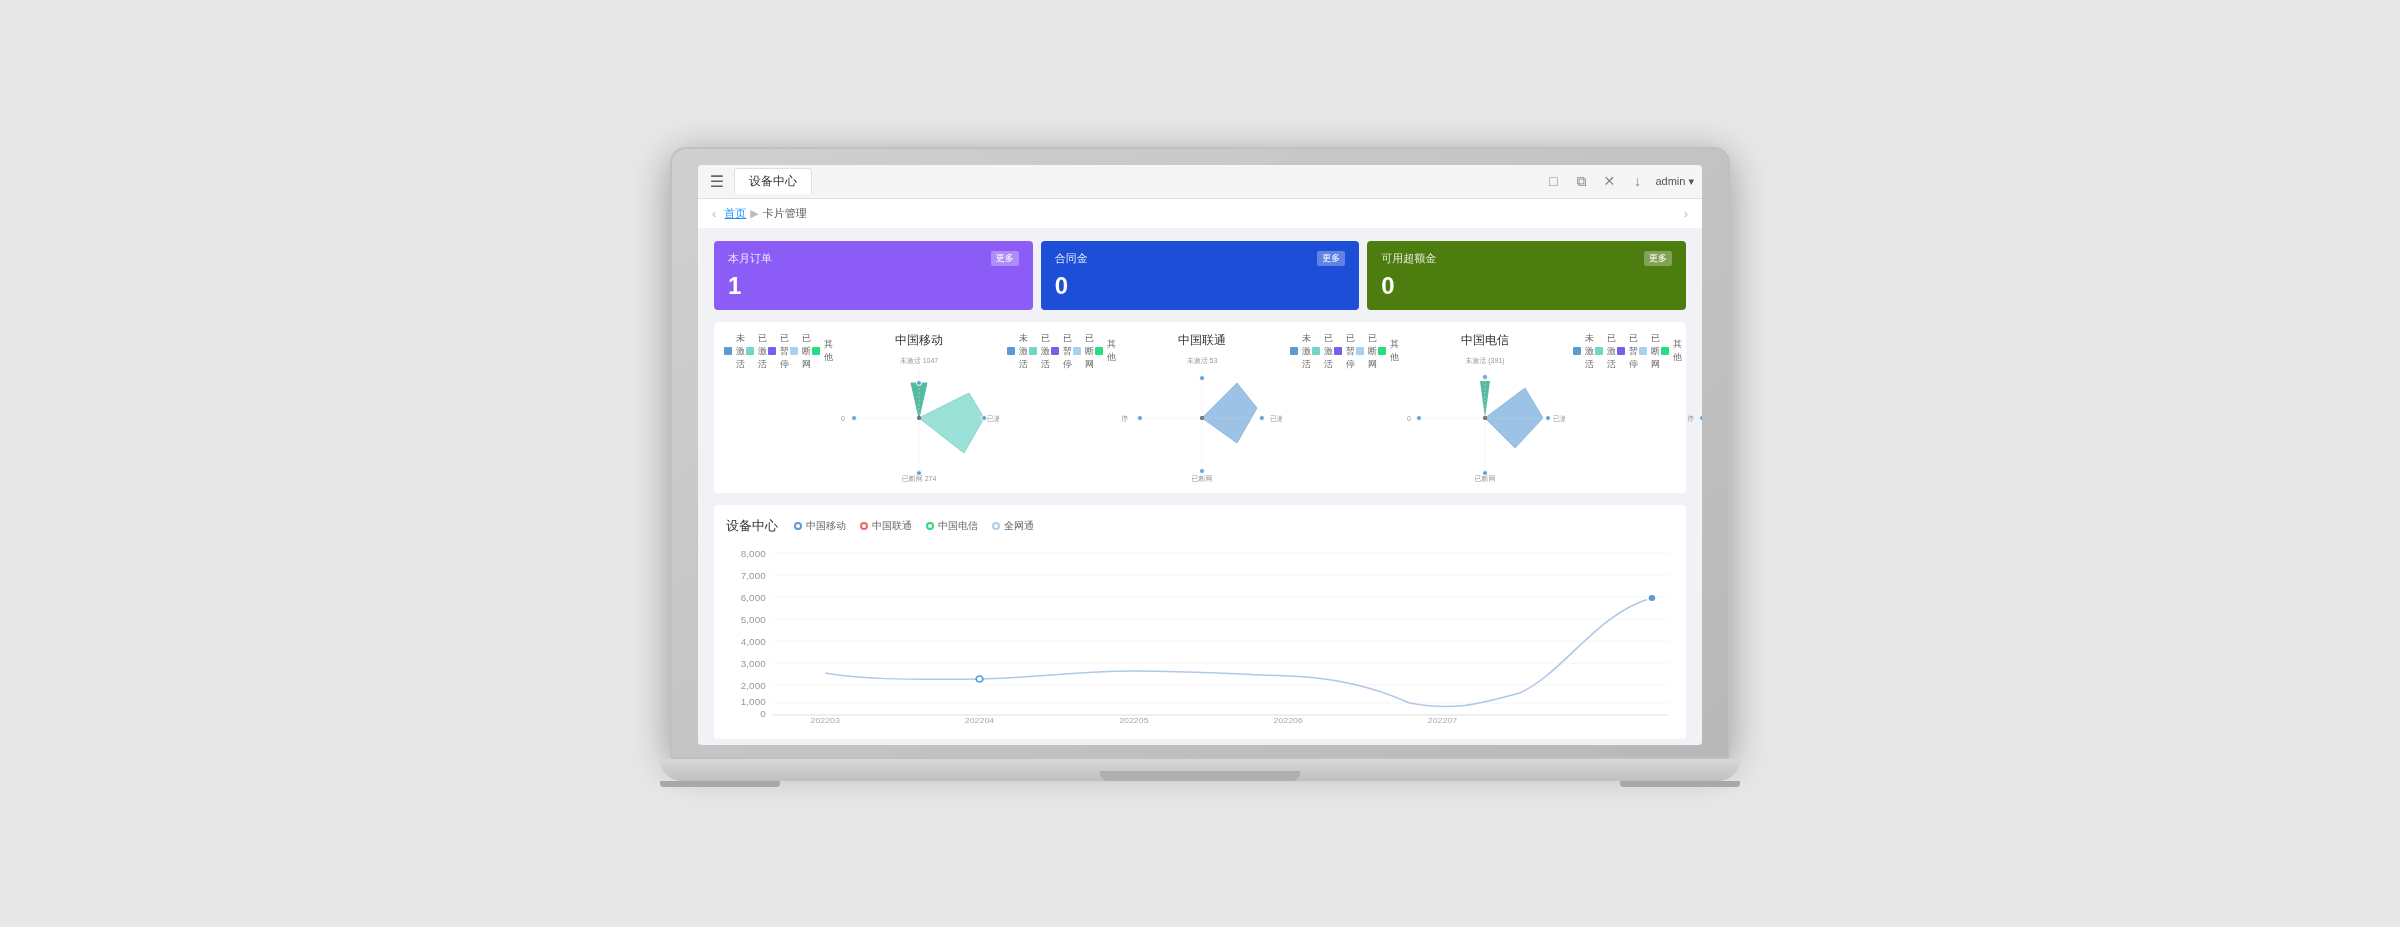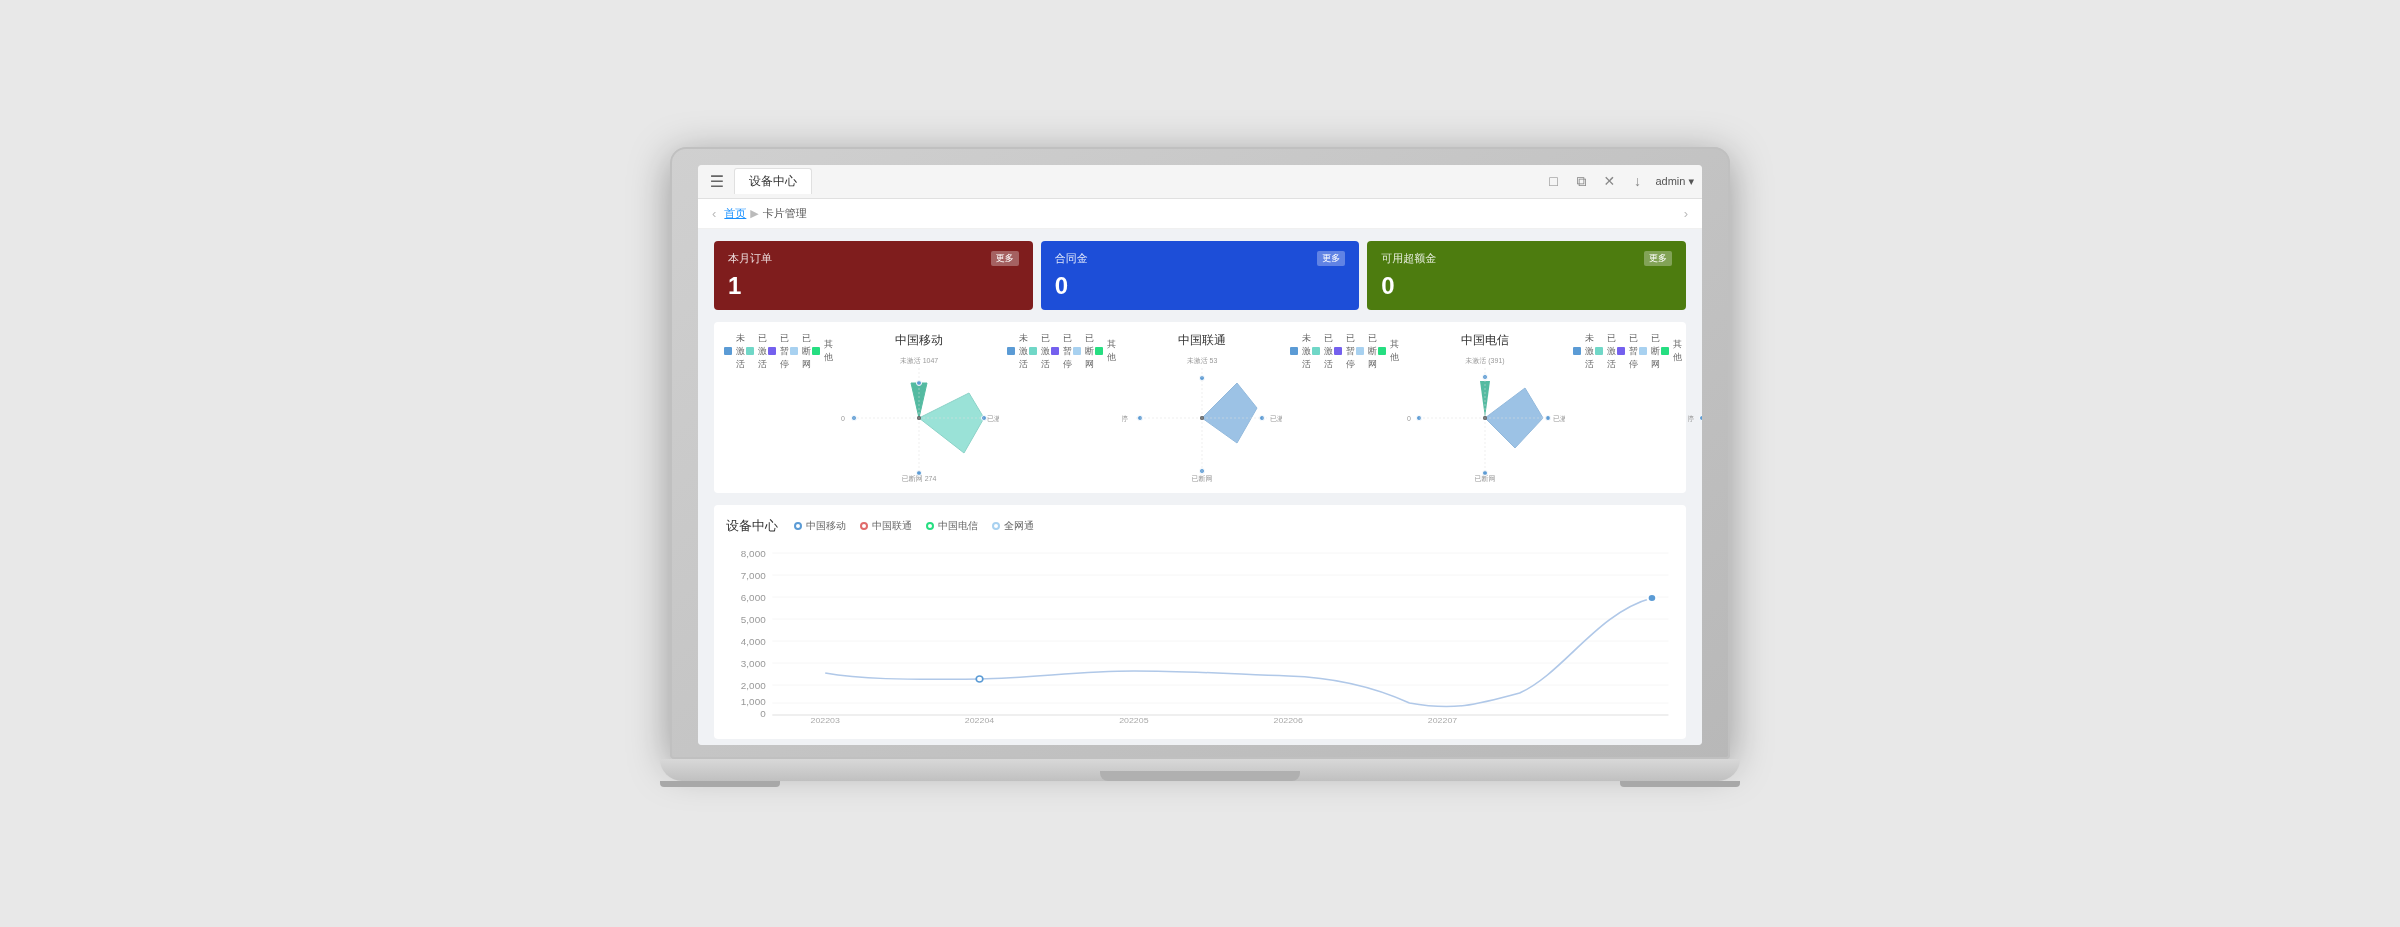--- a/index.html
+++ b/index.html
@@ -135,21 +135,21 @@
     }
     .stat-card {
       flex: 1;
       padding: 10px 14px;
       border-radius: 4px;
       color: white;
       position: relative;
       overflow: hidden;
     }
     .stat-card-blue { background: #1c2e4a; }
-    .stat-card-cyan { background: #7f1d1d; }
+    .stat-card-cyan { background: #8b5cf6; }
     .stat-card-teal { background: #1d4ed8; }
     .stat-card-yellow { background: #4d7c0f; }
 
     .stat-card-header {
       display: flex;
       align-items: center;
       justify-content: space-between;
       margin-bottom: 6px;
     }
     .stat-card-title {

